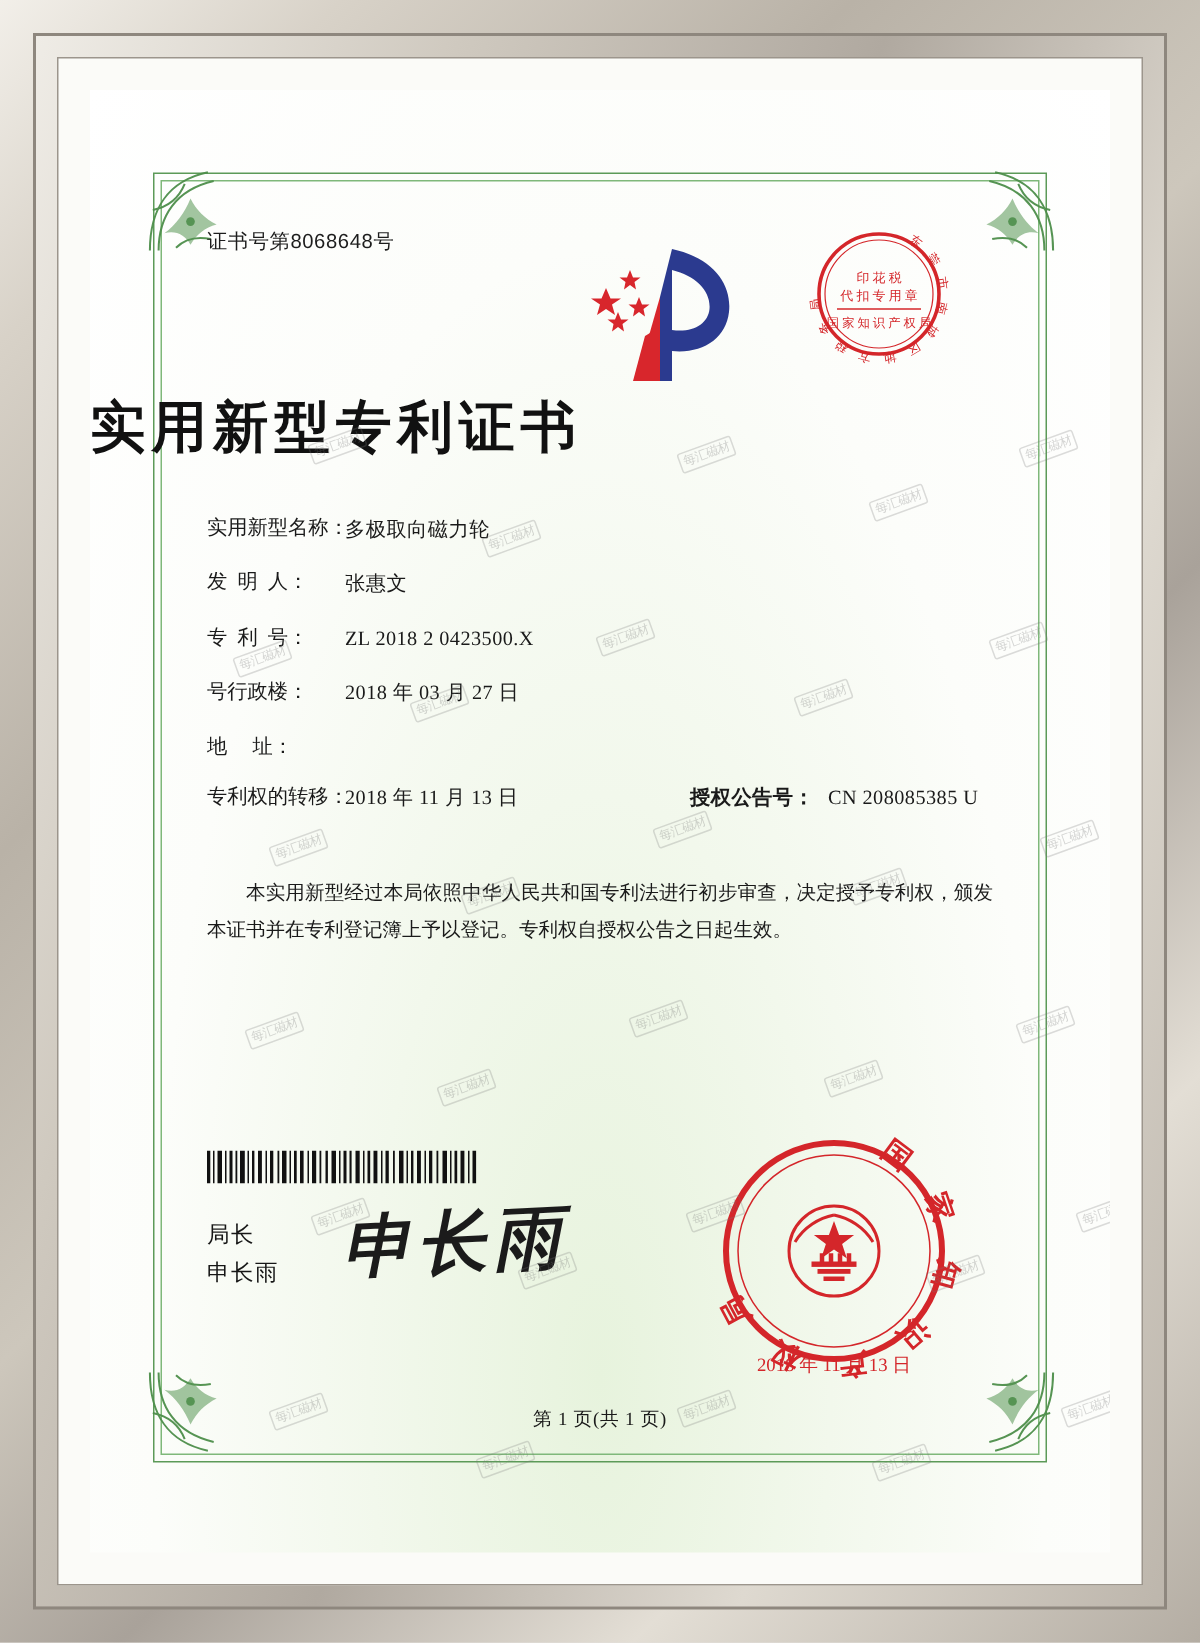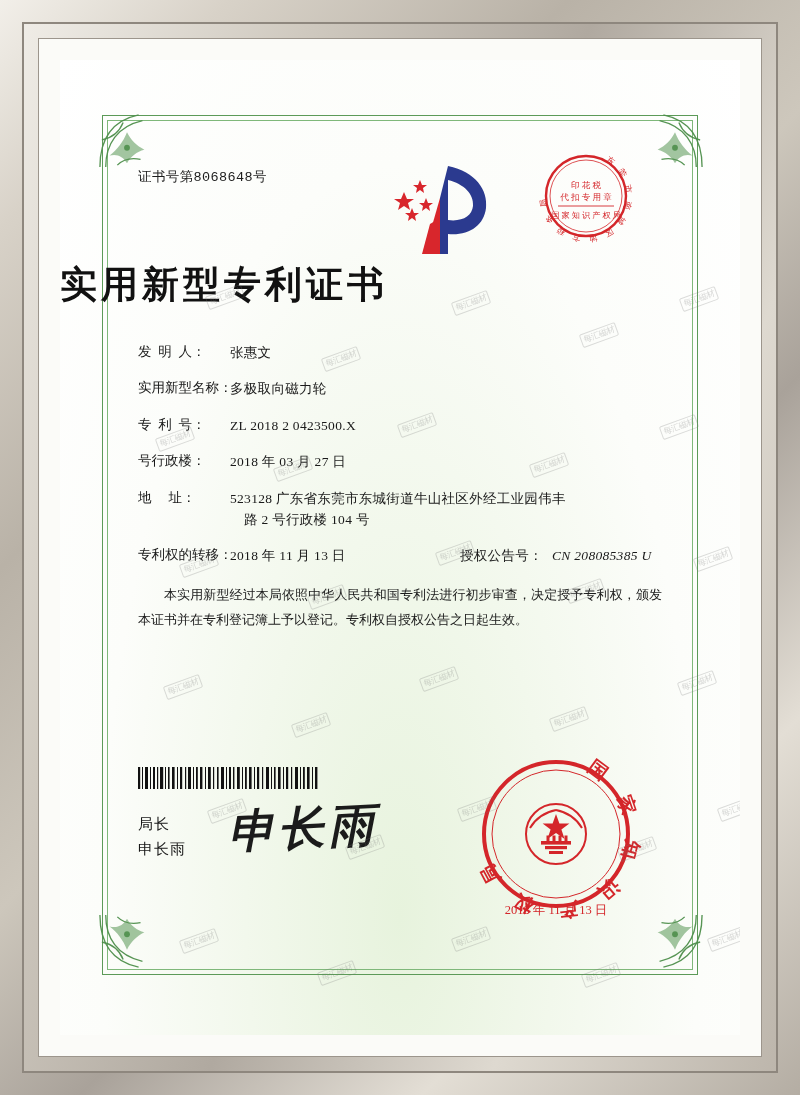--- a/index.html
+++ b/index.html
@@ -79,22 +79,22 @@
   }
   .corner svg { width: 100%; height: 100%; display: block; }
   .corner.tl { left: 38px;  top: 51px; }
   .corner.tr { left: 586px; top: 51px; transform: scaleX(-1); }
   .corner.bl { left: 38px;  top: 853px; transform: scaleY(-1); }
   .corner.br { left: 586px; top: 853px; transform: scale(-1,-1); }
 
   
   .cert-no {
     position: absolute;
-    left: 78px; top: 108px;
-    font-family: Liberation Mono, monospace;
+    left: 78px; top: 92px;
+    font-family: Liberation Sans, sans-serif;
     font-size: 13.5px;
     color: #1d1d1d;
     letter-spacing: .4px;
   }
 
   .logo {
     position: absolute;
     left: 330px; top: 98px;
     width: 120px; height: 108px;
   }
@@ -143,22 +143,22 @@
     flex: 1;
     letter-spacing: .3px;
     line-height: 1.55;
   }
   .fvalue .cont {
     display: block;
     padding-left: 14px;
   }
   .frow.dual .fvalue { display: flex; }
   .frow.dual .fv-left { width: 230px; flex: 0 0 230px; }
-  .frow.dual .fv-right-label { width: 92px; flex: 0 0 92px; }
-  .frow.dual .fv-right { flex: 1; font-style: italic; }
+  .frow.dual .fv-right-label { width: 92px; flex: 0 0 92px; font-weight: bold; }
+  .frow.dual .fv-right { flex: 1; }
 
   
   .body-text {
     position: absolute;
     left: 78px; top: 522px;
     width: 524px;
     font-family: "Liberation Serif", serif;
     font-size: 13px;
     line-height: 1.95;
     color: #1a1a1a;
@@ -320,46 +320,42 @@
         </g>
         <path d="M24 62 L80 62" stroke="#d4262a" stroke-width="0.9"></path>
       </svg>
     </div>
 
     <div class="main-title">实用新型专利证书</div>
 
     <div class="fields">
 
       <div class="frow">
+        <div class="flabel">实用新型名称：</div>
+        <div class="fvalue">多极取向磁力轮</div>
+      </div>
+
+      <div class="frow">
         <div class="flabel">发  明  人：</div>
         <div class="fvalue">张惠文</div>
-      </div>
-
-      <div class="frow">
-        <div class="flabel">实用新型名称：</div>
-        <div class="fvalue">多极取向磁力轮</div>
       </div>
 
       <div class="frow">
         <div class="flabel">专  利  号：</div>
         <div class="fvalue">ZL 2018 2 0423500.X</div>
       </div>
 
       <div class="frow">
         <div class="flabel">号行政楼：</div>
         <div class="fvalue">2018 年 03 月 27 日</div>
       </div>
 
 
       <div class="frow">
         <div class="flabel">地     址：</div>
-        <div class="fvalue">
-          <span>523128 广东省东莞市东城街道牛山社区外经工业园伟丰</span>
-          <span class="cont">路 2 号行政楼 104 号</span>
-        </div>
       </div>
 
       <div class="frow dual">
         <div class="flabel">专利权的转移：</div>
         <div class="fvalue">
           <span class="fv-left">2018 年 11 月 13 日</span>
           <span class="fv-right-label">授权公告号：</span>
           <span class="fv-right">CN 208085385 U</span>
         </div>
       </div>
@@ -450,20 +446,21 @@
             <rect x="2.5" y="1.5" width="3" height="6"></rect>
             <rect x="8.5" y="1.5" width="3" height="6"></rect>
             <path d="M-26 -6 C-20 -16 -10 -22 0 -24" stroke="#d4262a" stroke-width="2" fill="none"></path>
             <path d="M26 -6 C20 -16 10 -22 0 -24" stroke="#d4262a" stroke-width="2" fill="none"></path>
           </g>
         </g>
         <text x="92" y="172" text-anchor="middle" font-family="Liberation Serif, serif" font-size="12.5" fill="#d4262a">2018 年 11 月 13 日</text>
       </svg>
     </div>
 
+    <div class="page-foot">第 1 页(共 1 页)</div>
 
     <div id="wm-layer">
         <div class="wm" style="left: 146px; top: 230px; transform: rotate(-20deg);">每汇磁材</div>
         <div class="wm" style="left: 262px; top: 292px; transform: rotate(-20deg);">每汇磁材</div>
         <div class="wm" style="left: 392px; top: 236px; transform: rotate(-20deg);">每汇磁材</div>
         <div class="wm" style="left: 520px; top: 268px; transform: rotate(-20deg);">每汇磁材</div>
         <div class="wm" style="left: 620px; top: 232px; transform: rotate(-20deg);">每汇磁材</div>
         <div class="wm" style="left: 96px; top: 372px; transform: rotate(-20deg);">每汇磁材</div>
         <div class="wm" style="left: 214px; top: 402px; transform: rotate(-20deg);">每汇磁材</div>
         <div class="wm" style="left: 338px; top: 358px; transform: rotate(-20deg);">每汇磁材</div>

